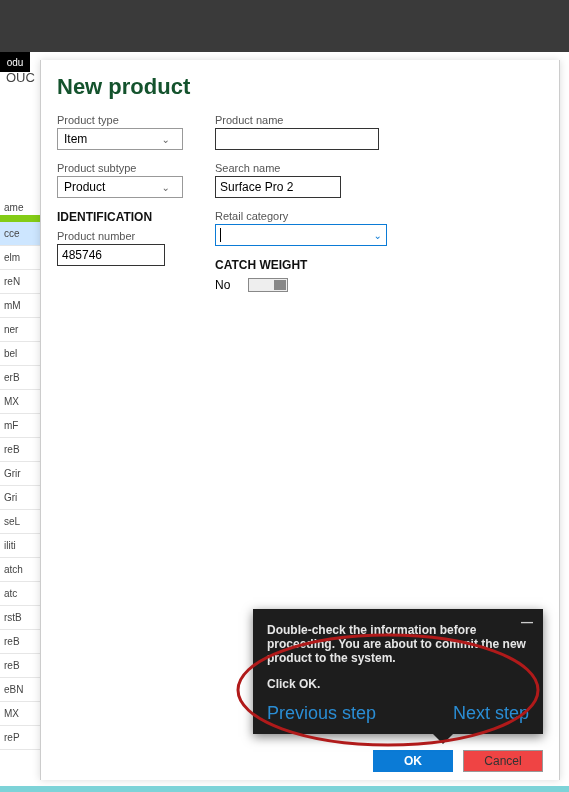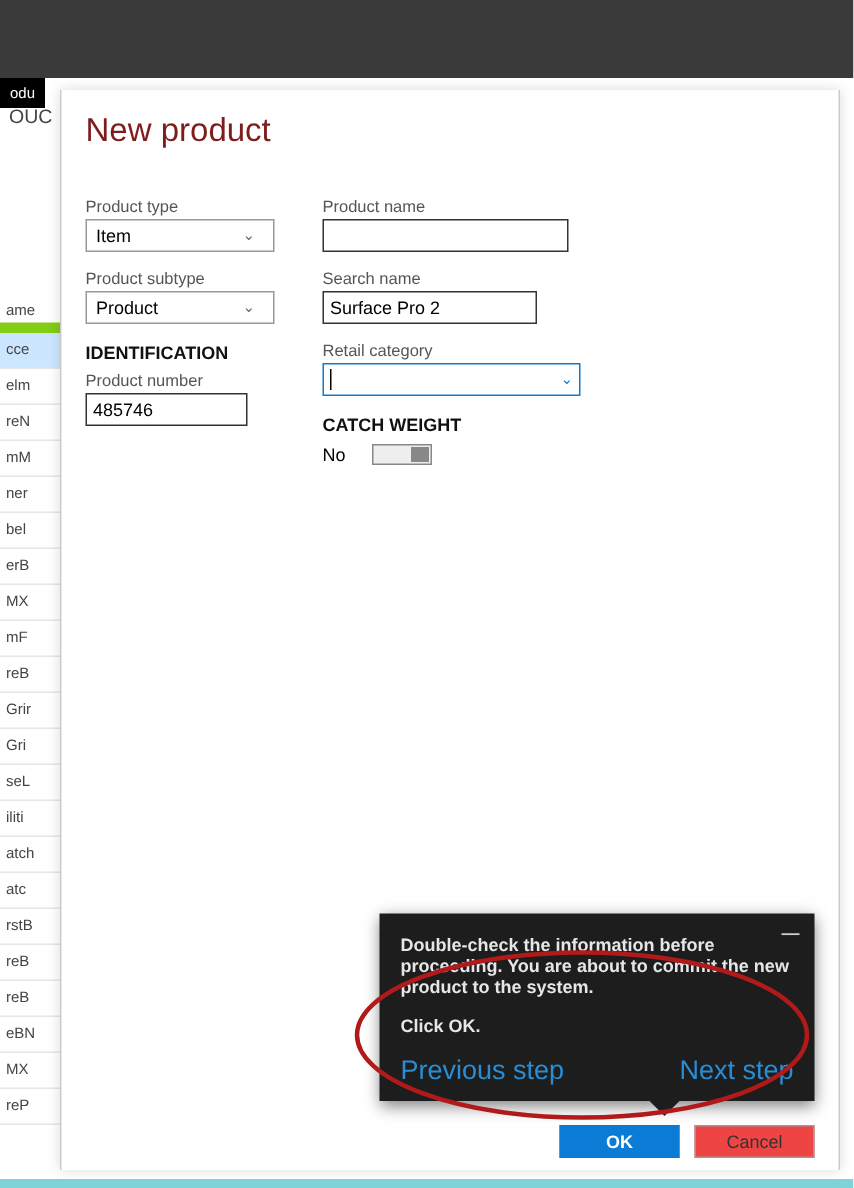--- a/index.html
+++ b/index.html
@@ -7,23 +7,23 @@
   .root { position: relative; width: 569px; height: 792px; background: #fff; }
   .topbar { position: absolute; top: 0; left: 0; width: 100%; height: 52px; background: #3a3a3a; }
   .tab-black { position: absolute; top: 52px; left: 0; width: 30px; height: 20px; background: #000; color:#fff; font-size:10px; display:flex; align-items:center; justify-content:center; overflow:hidden; padding:0 2px;}
   .ouc { position: absolute; top: 70px; left: 6px; font-size: 13px; color:#444; }
   .listcol { position: absolute; top: 200px; left: 0; width: 40px; }
   .listcol-head { font-size:10px; color:#444; padding:2px 4px; border-bottom:7px solid #84cc16;}
   .listcol-item { font-size:10px; color:#444; padding:2px 4px; border-bottom:1px solid #e6e6e6; height:24px; display:flex; align-items:center; overflow:hidden; white-space:nowrap;}
   .listcol-item.selected { background:#cde6ff; }
   .panel { position: absolute; top: 60px; left: 40px; width: 520px; height: 720px; background:#fff; border-left:1px solid #ccc; border-right:1px solid #ccc; box-shadow: 0 0 8px rgba(0,0,0,0.15); }
   .panel-inner { padding: 14px 16px 0 16px; }
-  .panel-title { color:#7f1d1d; font-size:22px; font-weight:400; margin-bottom:14px; }
+  .panel-title { color:#14532d; font-size:22px; font-weight:700; margin-bottom:14px; }
   .form-section { display:flex; gap:18px; }
-  .col { width: 140px; margin-top: 18px; }
+  .col { width: 140px; }
   .field-label { font-size:11px; color:#555; margin-bottom:2px; }
   .select { width:126px; height:22px; border:1px solid #999; background:#fff; display:flex; align-items:center; justify-content:space-between; padding:0 12px 0 6px; font-size:12px; }
   .select .chev { font-size:10px; color:#666; }
   .text-input { width:164px; height:22px; border:1px solid #333; padding:0 4px; font-size:12px; }
   .row-gap { margin-bottom:12px; }
   .section-head { font-weight:700; font-size:12px; color:#111; margin-top:6px; margin-bottom:6px; }
   .retail-select { width:172px; height:22px; border:1px solid #0b7bd6; display:flex; align-items:center; justify-content:space-between; padding:0 4px; }
   .retail-select .cursor { width:1px; height:14px; background:#000; }
   .retail-select .chev { font-size:10px; color:#0b7bd6; }
   .catch-row { display:flex; align-items:center; gap:18px; margin-top:6px;}
@@ -105,21 +105,21 @@
           </div>
         </div>
 
         <div class="col" style="width:200px">
           <div class="row-gap">
             <div class="field-label">Product name</div>
             <input class="text-input" value="" style="">
           </div>
           <div class="row-gap">
             <div class="field-label">Search name</div>
-            <input class="text-input" style="width: 143px;" value="Surface Pro 2">
+            <input class="text-input" style="width: 126px;" value="Surface Pro 2">
           </div>
           <div class="row-gap">
             <div class="field-label">Retail category</div>
             <div class="retail-select">
               <span class="cursor"></span>
               <span class="chev">⌄</span>
             </div>
           </div>
           <div class="section-head">CATCH WEIGHT</div>
           <div class="catch-row">

